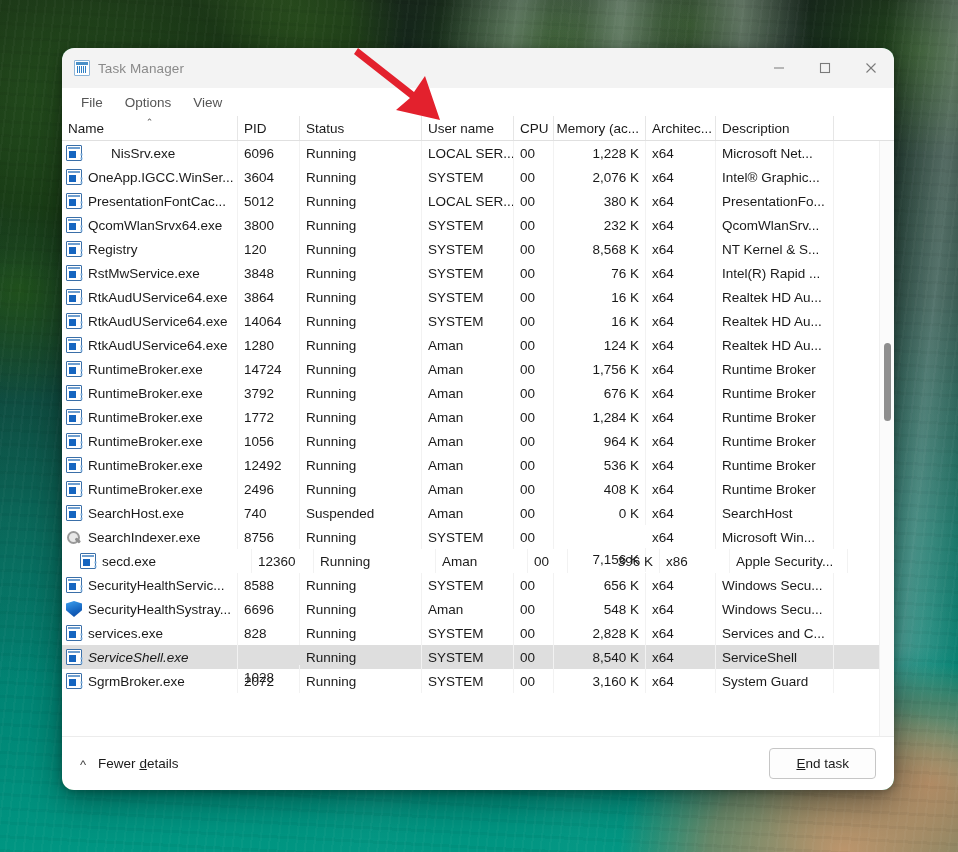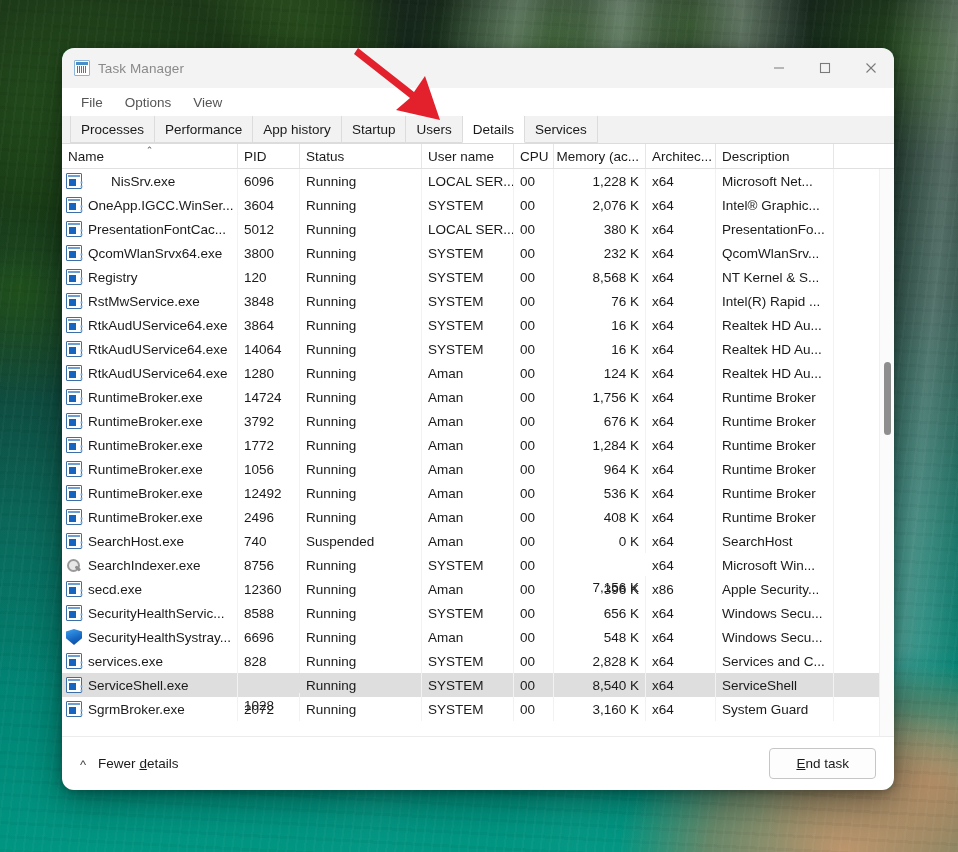--- a/index.html
+++ b/index.html
@@ -270,29 +270,20 @@
       </div>
     </div>
   </div>
 
   <div class="menubar" id="menubar">
       <div class="menu-item">File</div>
       <div class="menu-item">Options</div>
       <div class="menu-item">View</div>
     </div>
 
-  <div class="tabstrip" id="tabstrip">
-      <div class="tab">Processes</div>
-      <div class="tab">Performance</div>
-      <div class="tab">App history</div>
-      <div class="tab">Startup</div>
-      <div class="tab">Users</div>
-      <div class="tab active">Details</div>
-      <div class="tab">Services</div>
-    </div>
 
   <div class="table-wrap">
     <div class="col-header" id="colheader">
         <div class="ch" style="width: 176px;">
           <span class="sortcaret">⌃</span>
           <span>Name</span>
         </div>
         <div class="ch" style="width: 62px;">
           <span>PID</span>
         </div>
@@ -770,21 +761,21 @@
               <span>7,156 K</span>
             </div>
             <div class="cell" style="width: 70px;">
               <span>x64</span>
             </div>
             <div class="cell" style="width: 118px;">
               <span>Microsoft Win...</span>
             </div>
           </div>
           <div class="row">
-            <div class="cell name" style="width: 176px;">
+            <div class="cell name" style="width: 176px; margin-left: 14px;">
               <span class="picon win"></span>
               <span>secd.exe</span>
             </div>
             <div class="cell" style="width: 62px;">
               <span>12360</span>
             </div>
             <div class="cell" style="width: 122px;">
               <span>Running</span>
             </div>
             <div class="cell" style="width: 92px;">
@@ -878,21 +869,21 @@
               <span>2,828 K</span>
             </div>
             <div class="cell" style="width: 70px;">
               <span>x64</span>
             </div>
             <div class="cell" style="width: 118px;">
               <span>Services and C...</span>
             </div>
           </div>
           <div class="row selected">
-            <div class="cell name" style="width: 176px;">
+            <div class="cell name" style="width: 176px; font-style: italic;">
               <span class="picon win"></span>
               <span>ServiceShell.exe</span>
             </div>
             <div class="cell" style="width: 62px; margin-top: 40px;">
               <span>1028</span>
             </div>
             <div class="cell" style="width: 122px;">
               <span>Running</span>
             </div>
             <div class="cell" style="width: 92px;">

